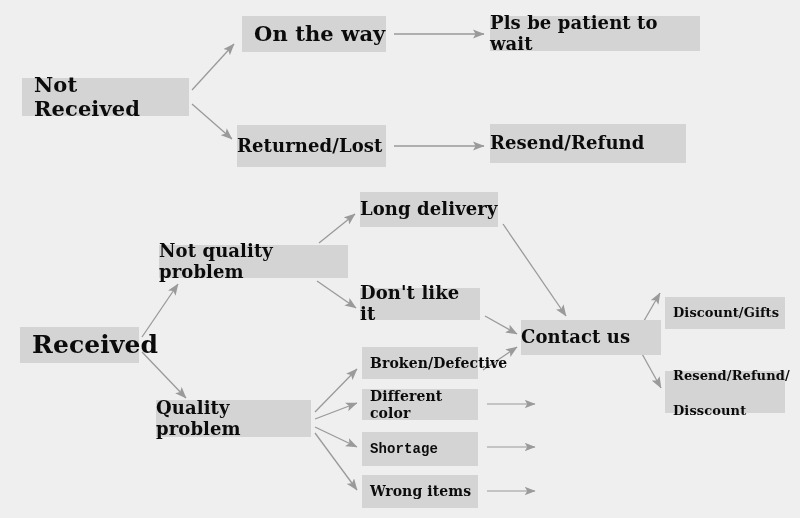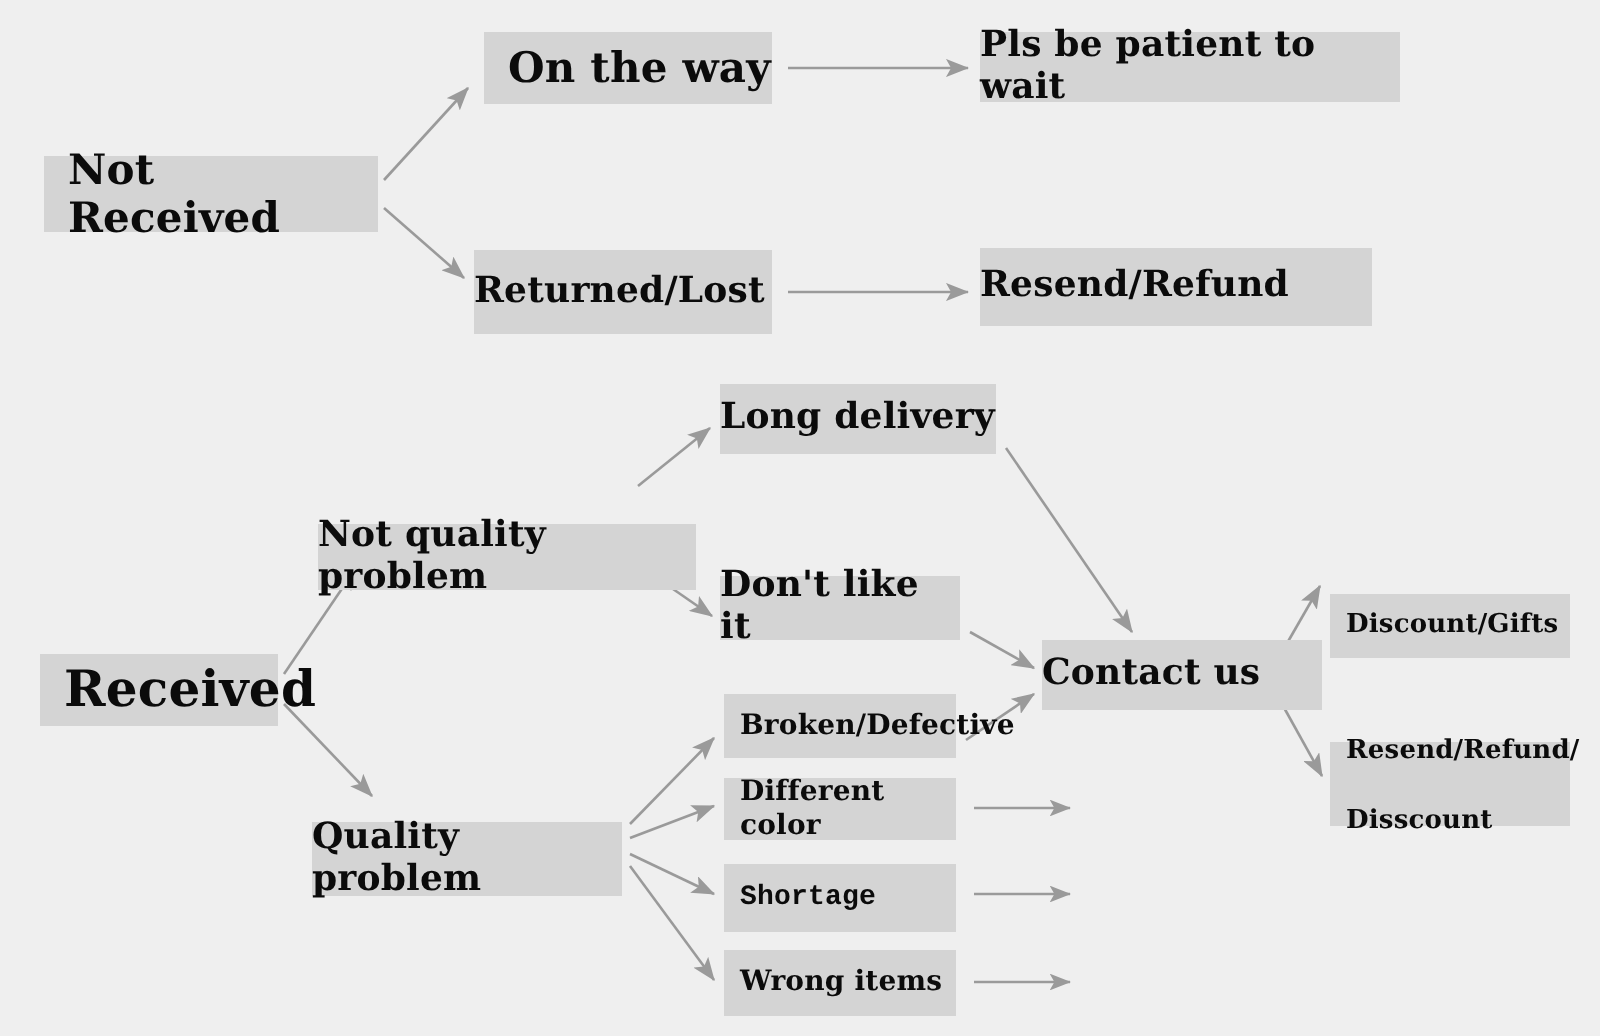--- a/index.html
+++ b/index.html
@@ -107,23 +107,23 @@
   <div class="node size-major pad-lg" style="left:242px; top:16px; width:144px; height:36px;">On the way</div>
 
   <div class="node size-mid pad-md" style="left:490px; top:16px; width:210px; height:35px;">Pls be patient to wait</div>
 
   <div class="node size-mid pad-md" style="left:237px; top:125px; width:149px; height:42px;">Returned/Lost</div>
 
   <div class="node size-mid pad-md" style="left:490px; top:124px; width:196px; height:39px;">Resend/Refund</div>
 
   <div class="node size-root pad-lg" style="left:20px; top:327px; width:119px; height:36px;text-align:center;">Received</div>
 
-  <div class="node size-mid pad-md" style="left:159px; top:262px; width:189px; height:33px;">Not quality problem</div>
+  <div class="node size-mid pad-md" style="left:159px; top:245px; width:189px; height:33px;">Not quality problem</div>
 
-  <div class="node size-mid pad-md" style="left:156px; top:400px; width:155px; height:37px;margin-top:11px;">Quality problem</div>
+  <div class="node size-mid pad-md" style="left:156px; top:400px; width:155px; height:37px;">Quality problem</div>
 
   <div class="node size-mid pad-md" style="left:360px; top:192px; width:138px; height:35px;">Long delivery</div>
 
   <div class="node size-mid pad-md" style="left:360px; top:288px; width:120px; height:32px;">Don't like it</div>
 
   <div class="node size-small pad-sm" style="left:362px; top:347px; width:116px; height:32px;">Broken/Defective</div>
 
   <div class="node size-small pad-sm" style="left:362px; top:389px; width:116px; height:31px;">Different color</div>
 
   <div class="node size-small pad-sm" style="left:362px; top:432px; width:116px; height:34px;font-family:Liberation Mono, monospace;">Shortage</div>

